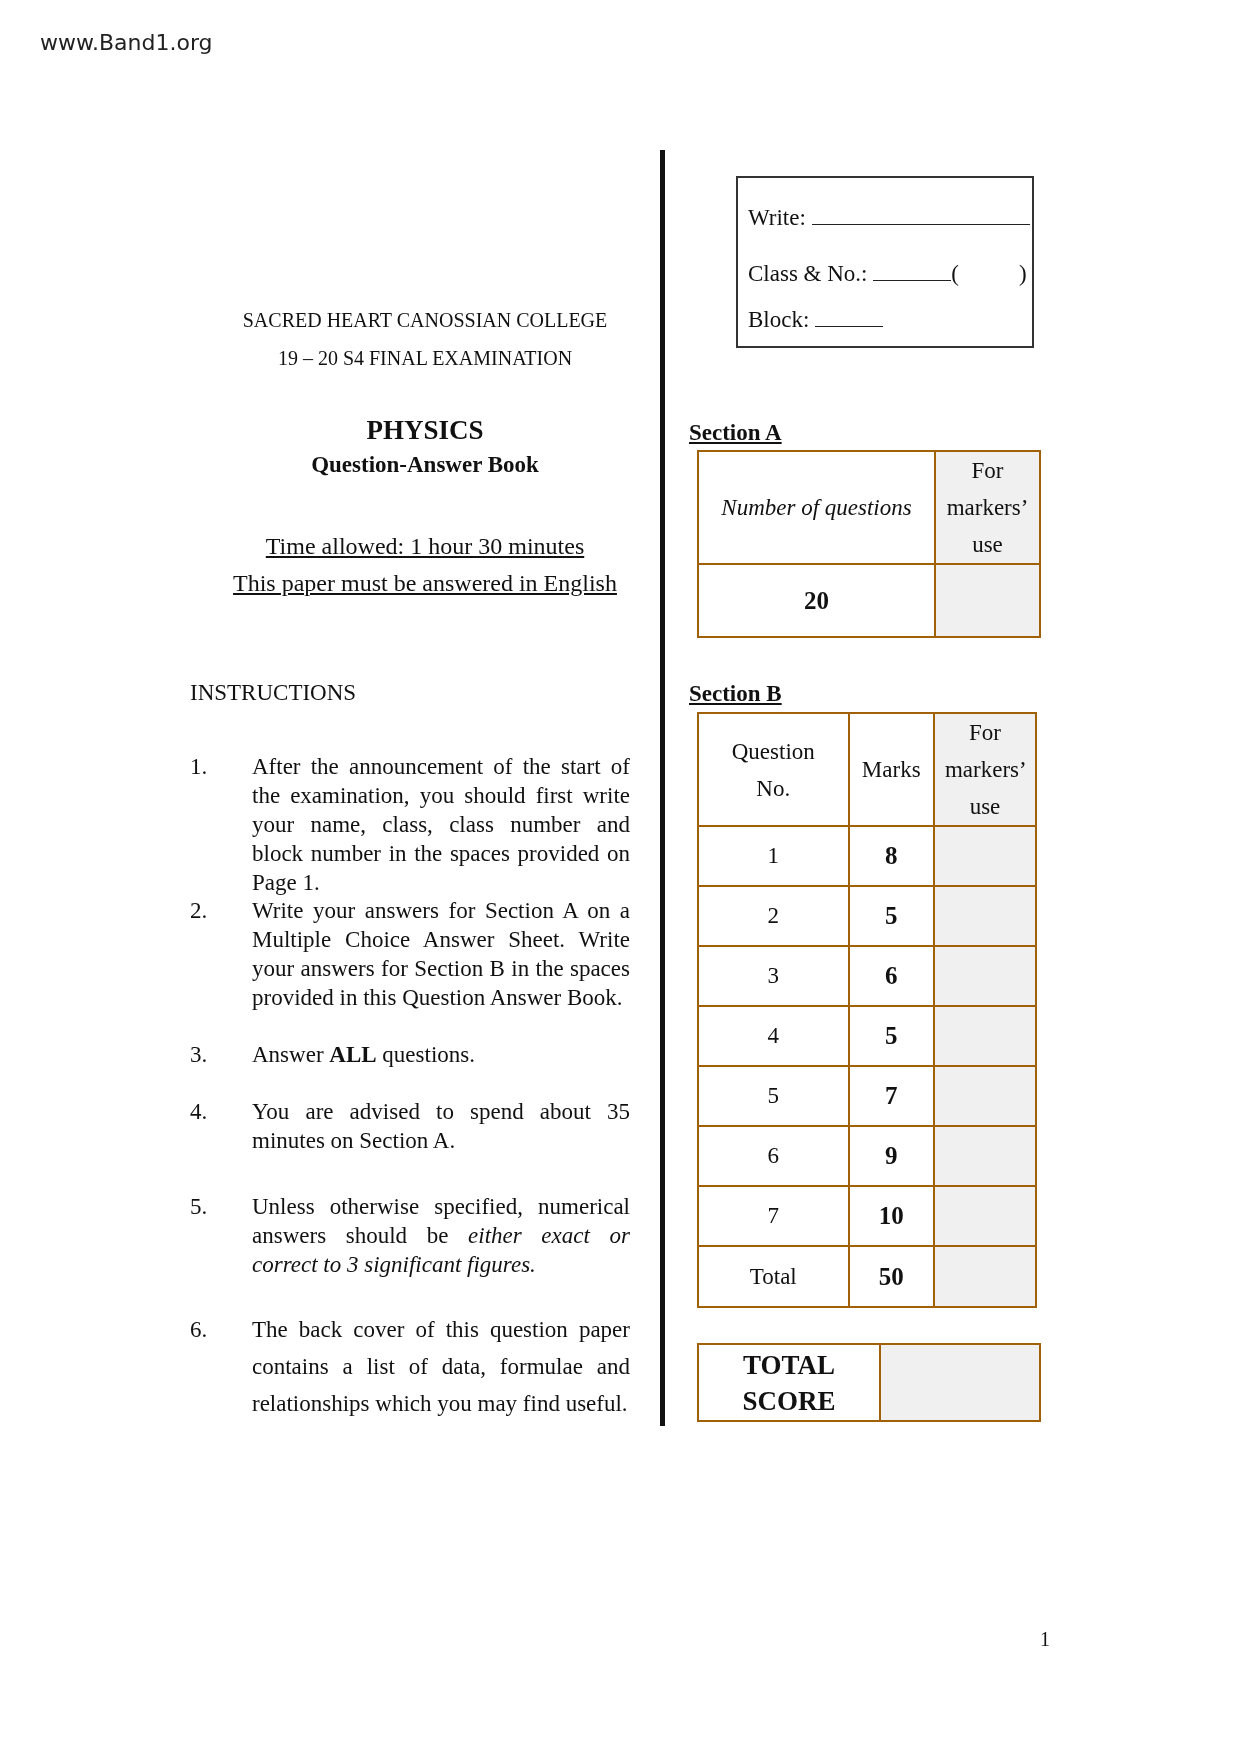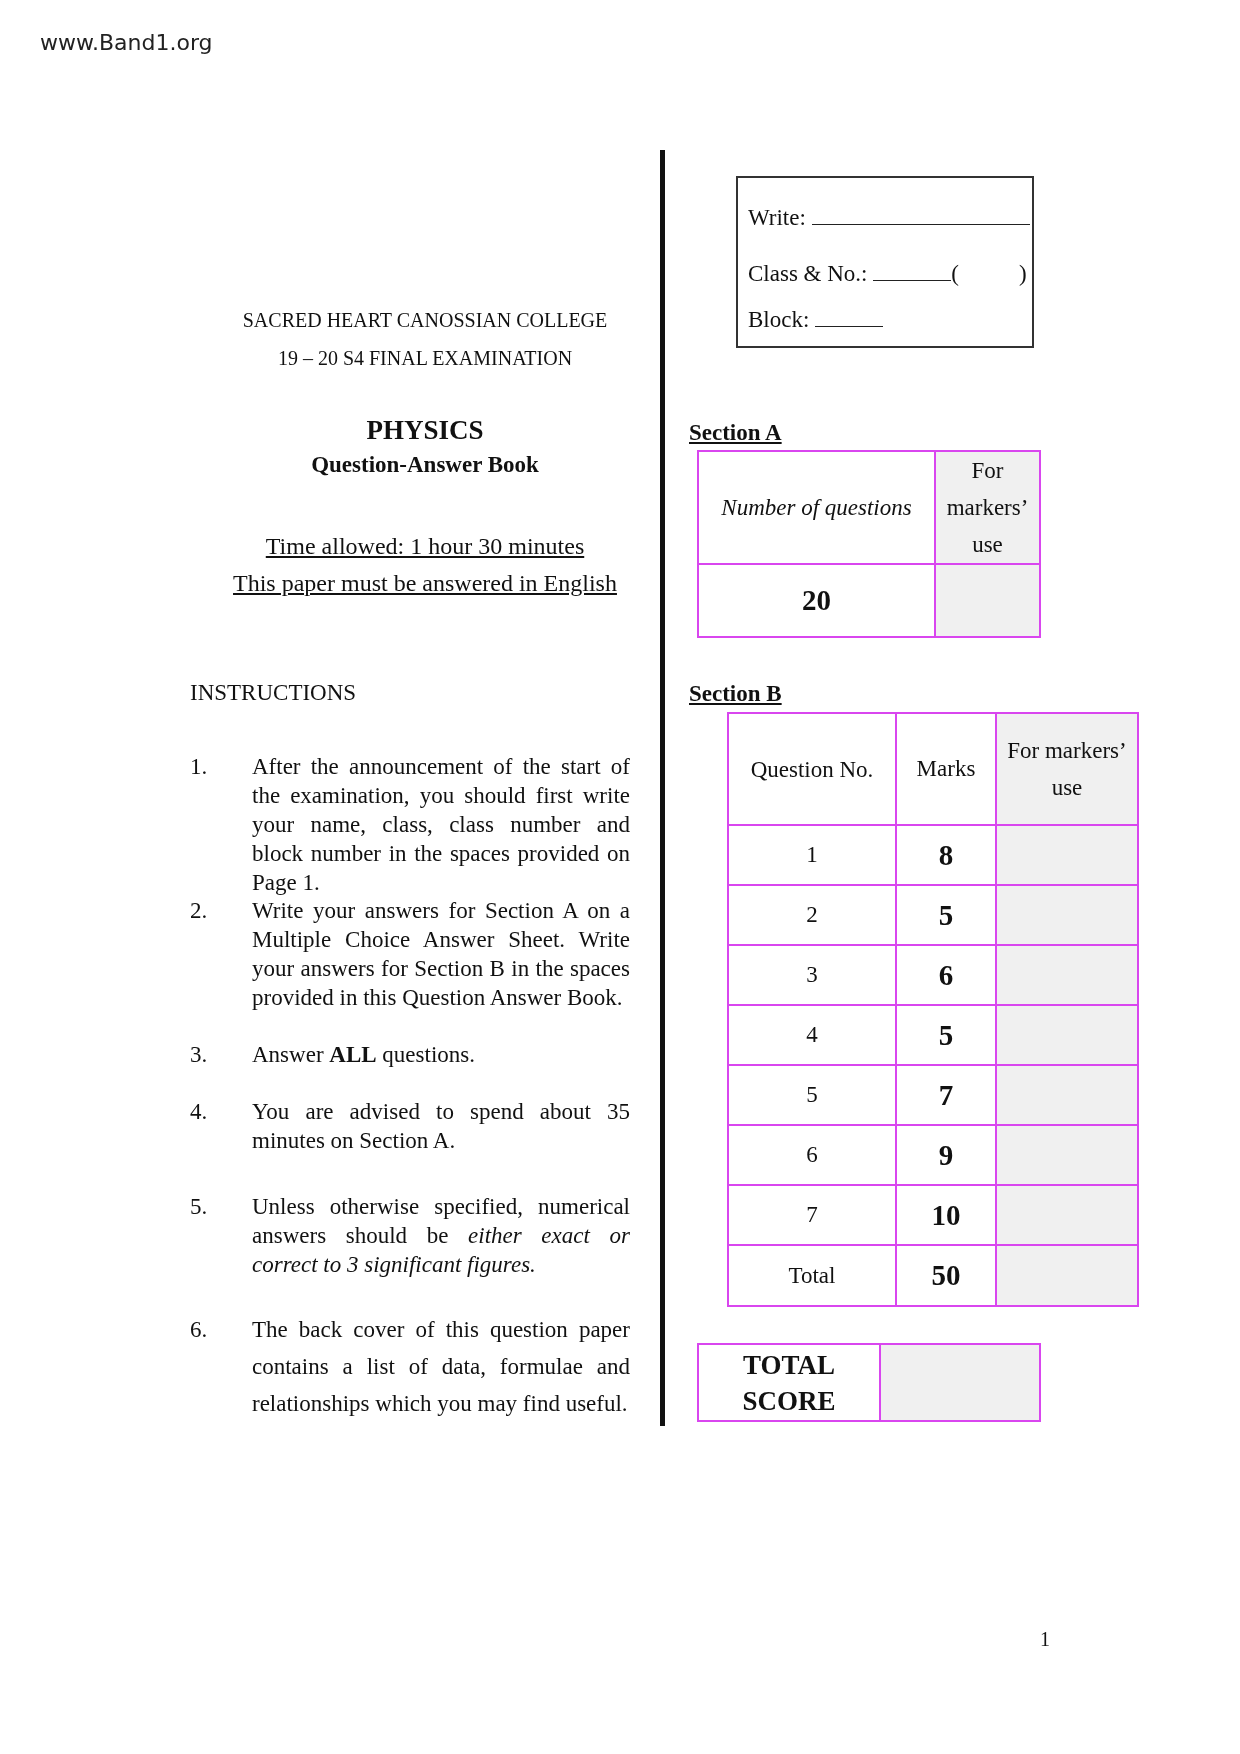--- a/index.html
+++ b/index.html
@@ -15,23 +15,23 @@
   .instr-head { left:190px; top:680px; font-size:23px; }
   .instr { left:190px; width:440px; font-size:23px; line-height:29px; }
   .instr .num { position:absolute; left:0; top:0; width:40px; }
   .instr .txt { margin-left:62px; text-align:justify; text-align-last:left; }
   .instr.wide .txt { line-height:37px; }
   .namebox { left:736px; top:176px; width:298px; height:172px; border:2px solid #333; box-sizing:border-box; font-size:23px; }
   .namebox .row { position:absolute; left:10px; white-space:nowrap; }
   .blank { display:inline-block; border-bottom:1.5px solid #222; height:20px; vertical-align:baseline; }
   .sec-label { font-size:23px; font-weight:bold; text-decoration:underline; }
   table.grid { border-collapse:collapse; position:absolute; font-size:23px; }
-  table.grid td { border:2px solid #d946ef; text-align:center; vertical-align:middle; padding:0; }
+  table.grid td { border:2px solid #a16207; text-align:center; vertical-align:middle; padding:0; }
   td.marker { background:#f0f0f0; }
-  .big { font-size:29px; font-weight:bold; }
+  .big { font-size:25px; font-weight:bold; }
   .pagenum { left:1040px; top:1628px; font-size:20px; }
 </style>
 </head>
 <body>
 
 <div class="abs watermark">www.Band1.org</div>
 
 <div class="abs divider"></div>
 
 <div class="abs center-block" style="top:301px;">
@@ -97,21 +97,21 @@
     <td class="marker" style="line-height:37px;padding:0 8px;">For markers’ use</td>
   </tr>
   <tr style="height:73px;">
     <td class="big">20</td>
     <td class="marker"></td>
   </tr>
 </tbody>
   </table>
 
 <div class="abs sec-label" style="left:689px;top:681px;">Section B</div>
-<table class="grid" style="left:727px;top:712px;width:412px;">
+<table class="grid" style="left:697px;top:712px;width:340px;">
   <tbody>
       <tr style="height:112px;">
     <td style="width:130px;line-height:37px;padding:0 18px;">Question No.</td>
     <td style="width:98px;">Marks</td>
     <td class="marker" style="line-height:37px;padding:0 10px;">For markers’ use</td>
   </tr>
   <tr style="height:60px;">
     <td>1</td>
     <td class="big">8</td>
     <td class="marker"></td>

